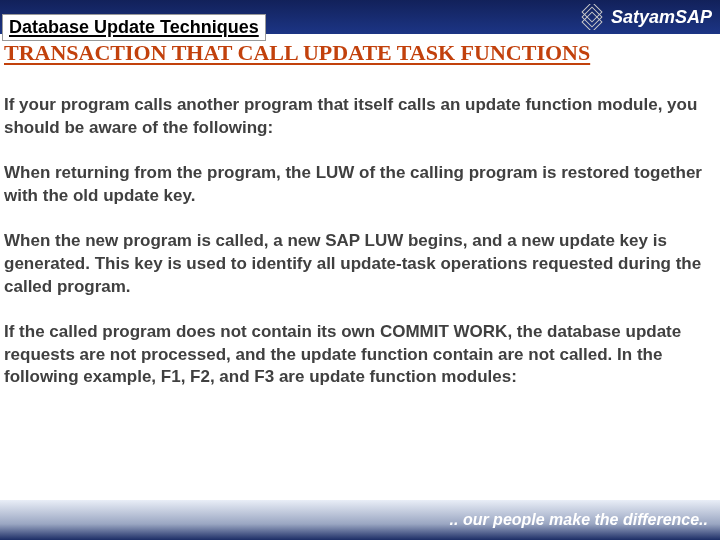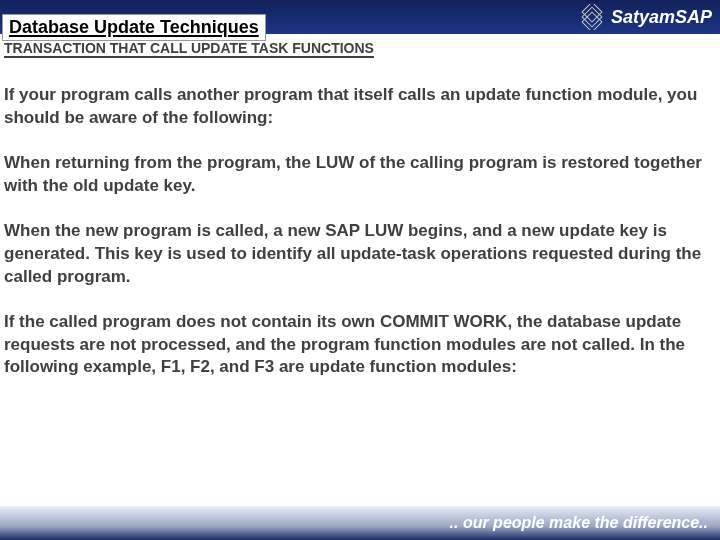--- a/index.html
+++ b/index.html
@@ -40,40 +40,41 @@
   .logo-diamond {
     width: 26px; height: 26px;
     display: inline-block;
   }
 
   .content {
     padding: 4px 8px 0 4px;
   }
   .subtitle {
     font-weight: bold;
-    font-size: 14px;
-    color: #404040;
+    font-size: 22px;
+    color: #c2410c;
     text-decoration: underline;
     text-decoration-thickness: 2px;
     text-underline-offset: 3px;
     margin-bottom: 28px;
     margin-top: 2px;
+    font-family: Liberation Serif, serif;
   }
   .para {
     font-weight: bold;
     font-size: 17px;
     color: #404040;
     line-height: 1.35;
     margin-bottom: 22px;
   }
 
   .footer {
     position: absolute;
     bottom: 0; left: 0; right: 0;
-    height: 34px;
+    height: 40px;
     background: linear-gradient(to bottom, #e9eef7 0%, #9aa6c2 60%, #1c2d66 100%);
     display: flex;
     align-items: center;
     justify-content: flex-end;
     padding-right: 12px;
     color: #fff;
     font-style: italic;
     font-weight: bold;
     font-size: 16px;
     padding-left: 28px;
@@ -98,18 +99,18 @@
       <span>Satyam</span><span style="color:#fff">SAP</span>
     </span>
   </div>
 </div>
 
 <div class="content">
   <div class="subtitle">TRANSACTION THAT CALL UPDATE TASK FUNCTIONS</div>
   <div class="para">If your program calls another program that itself calls an update function module, you should be aware of the following:</div>
   <div class="para">When returning from the program, the LUW of the calling program is restored together with the old update key.</div>
   <div class="para">When the new program is called, a new SAP LUW begins, and a new update key is generated. This key is used to identify all update-task operations requested during the called program.</div>
-  <div class="para">If the called program does not contain its own COMMIT WORK, the database update requests are not processed, and the program function modules are not called. In the following example, F1, F2, and F3 are update function modules:</div>
+  <div class="para">If the called program does not contain its own COMMIT WORK, the database update requests are not processed, and the update function contain are not called. In the following example, F1, F2, and F3 are update function modules:</div>
 </div>
 
 <div class="footer">
   <span>.. our people make the difference..</span>
 </div>
 
 </body></html>

